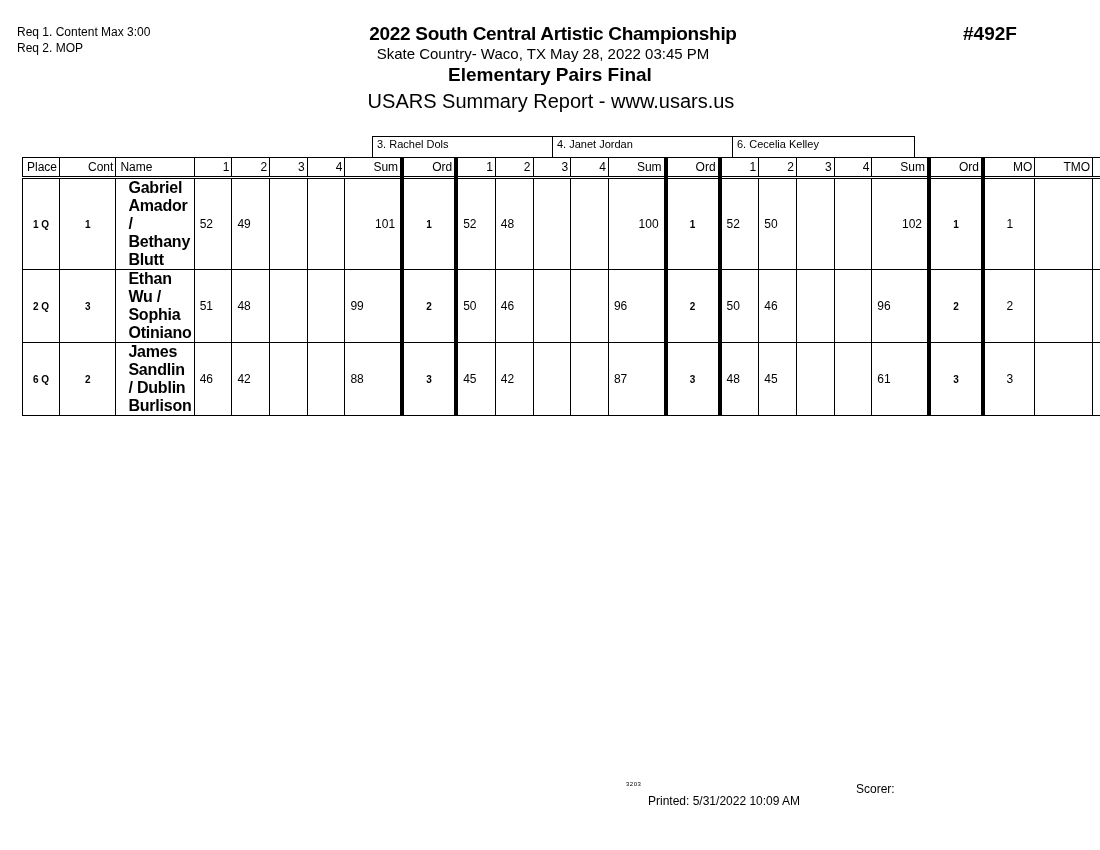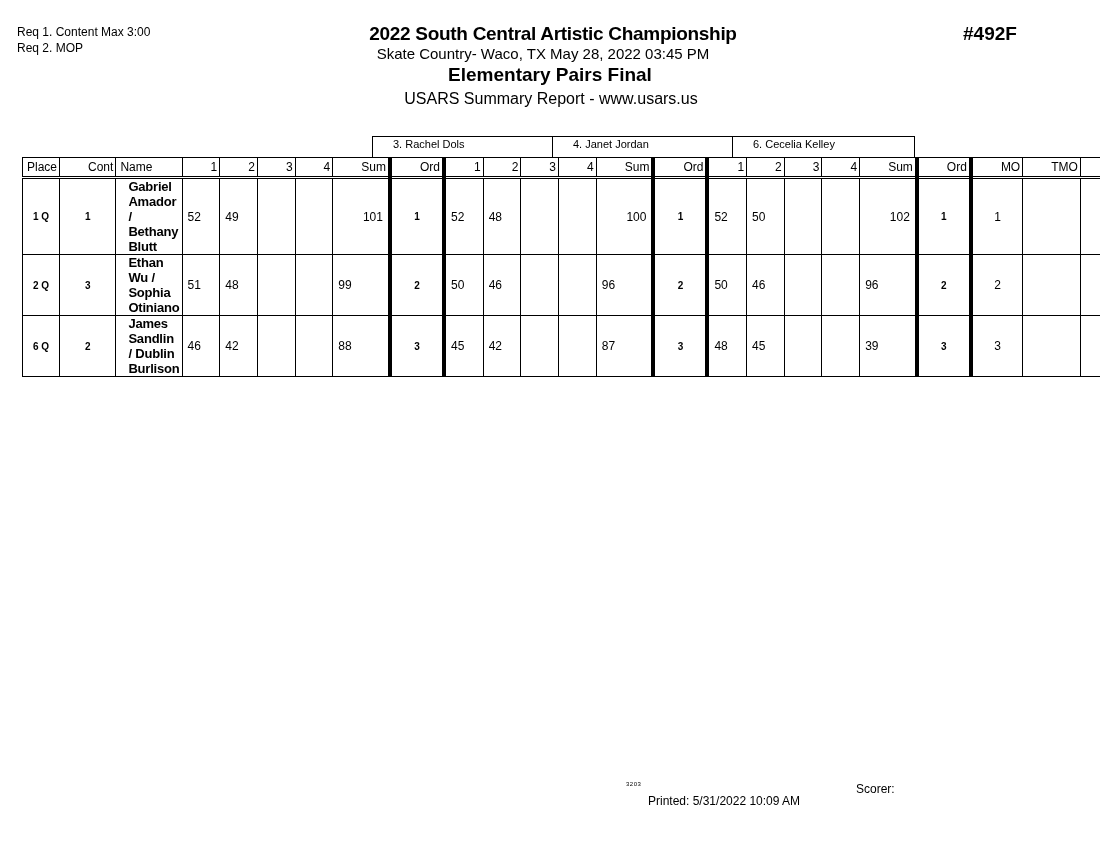--- a/index.html
+++ b/index.html
@@ -4,35 +4,35 @@
 <style>
   html, body { margin:0; padding:0; background:#ffffff; }
   body { width:1100px; height:850px; position:relative; overflow:hidden;
          font-family:"Liberation Sans", sans-serif; color:#000; }
   .abs { position:absolute; white-space:nowrap; }
   .req { left:17px; font-size:12px; line-height:14px; }
   .center { left:0; width:1100px; text-align:center; }
   .title { top:23px; font-size:19px; font-weight:bold; letter-spacing:-0.3px; left:3px; }
   .subtitle { top:45px; font-size:15px; left:-7px; }
   .event { top:64px; font-size:19px; font-weight:bold; }
-  .report { top:90px; font-size:16px; left:1px; }
+  .report { top:90px; font-size:20px; left:1px; }
   .eventno { left:963px; top:23px; font-size:19px; font-weight:bold; }
 
   table.judges { position:absolute; left:372px; top:136px; border-collapse:collapse; table-layout:fixed; }
-  table.judges td { border:1px solid #000; border-bottom:none; height:20px; font-size:11px; padding:0 0 0 20px; vertical-align:top; padding-top:1px; }
+  table.judges td { border:1px solid #000; border-bottom:none; height:20px; font-size:11px; padding:0 0 0 4px; vertical-align:top; padding-top:1px; }
 
   table.res { position:absolute; left:22px; top:157px; border-collapse:collapse; table-layout:fixed; }
   table.res td, table.res th { border:1px solid #000; height:19px; padding:0 2px; font-size:12px; font-weight:normal; }
   table.res thead th { border-bottom:3px double #000; height:18px;padding-left:28px; }
   table.res th.l { text-align:left; padding-left:4px; }
   table.res td.c, table.res th.c { text-align:center; }
   table.res td.r { text-align:right; padding-right:5px; }
   table.res td.l2 { text-align:left; padding-left:5px; }
   table.res td.b { font-weight:bold; font-size:10px; }
-  table.res td.name { font-weight:bold; text-align:left; padding-left:12px; font-size:13px; letter-spacing:-0.2px; }
+  table.res td.name { font-weight:bold; text-align:left; padding-left:12px; font-size:16px; letter-spacing:-0.2px; }
   .thick-l { border-left:4px solid #000 !important;margin-top:15px; }
   .thick-r { border-right:4px solid #000 !important; }
 
   .footer { top:782px; font-size:12px; }
   .tiny { left:626px; top:781px; font-size:6px; letter-spacing:0.5px; }
 </style>
 </head>
 <body>
 
 <div class="abs req" style="top:25px;">Req  1.  Content Max 3:00</div>
@@ -191,21 +191,21 @@
       <td class="l2">45</td>
       <td class="l2">42</td>
       <td class="l2"></td>
       <td class="l2"></td>
       <td class="l2">87</td>
       <td class="c b thick-l thick-r">3</td>
       <td class="l2">48</td>
       <td class="l2">45</td>
       <td class="l2"></td>
       <td class="l2"></td>
-      <td class="l2">39</td>
+      <td class="l2">61</td>
       <td class="c b thick-l thick-r">3</td>
       <td class="c">3</td>
       <td class="c"></td>
       <td class="c">1</td>
       <td class="c">2</td>
     </tr>
   </tbody>
 </table>
 
 <div class="abs tiny">3203</div>

